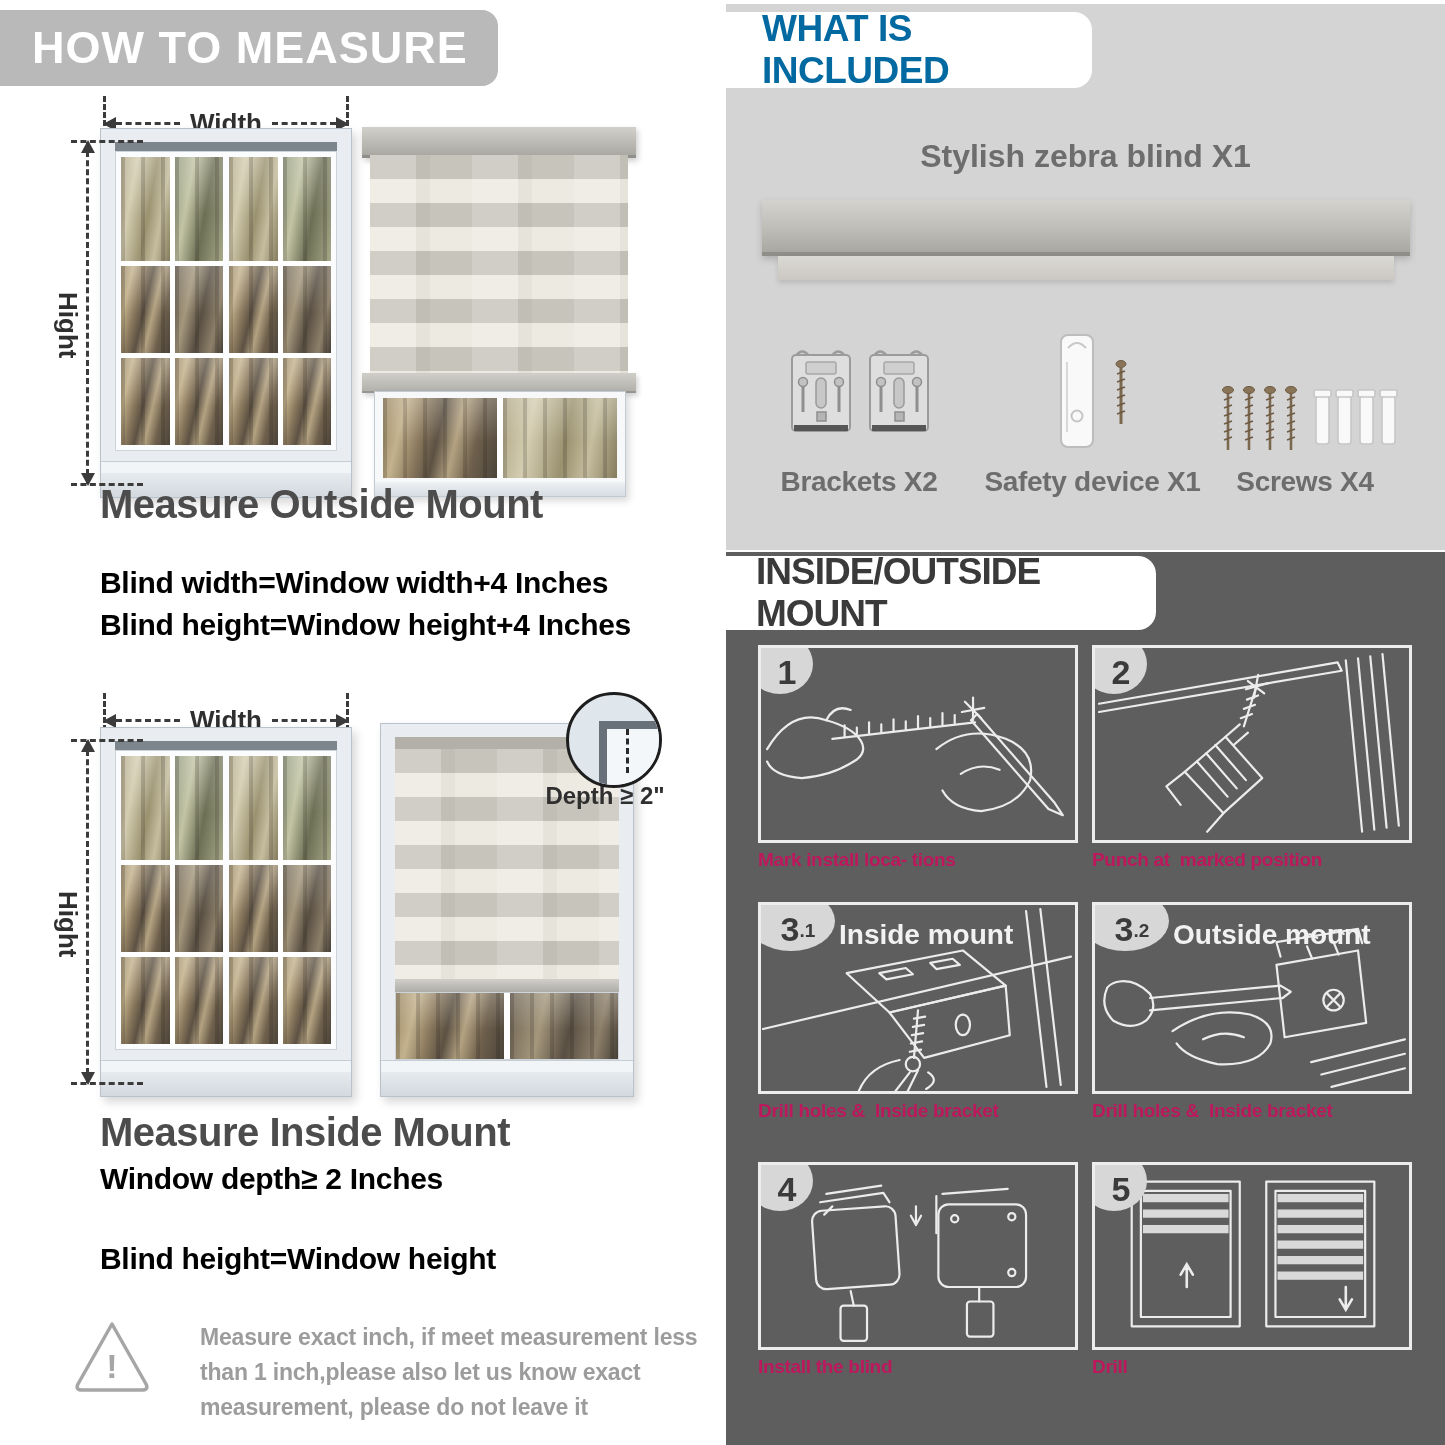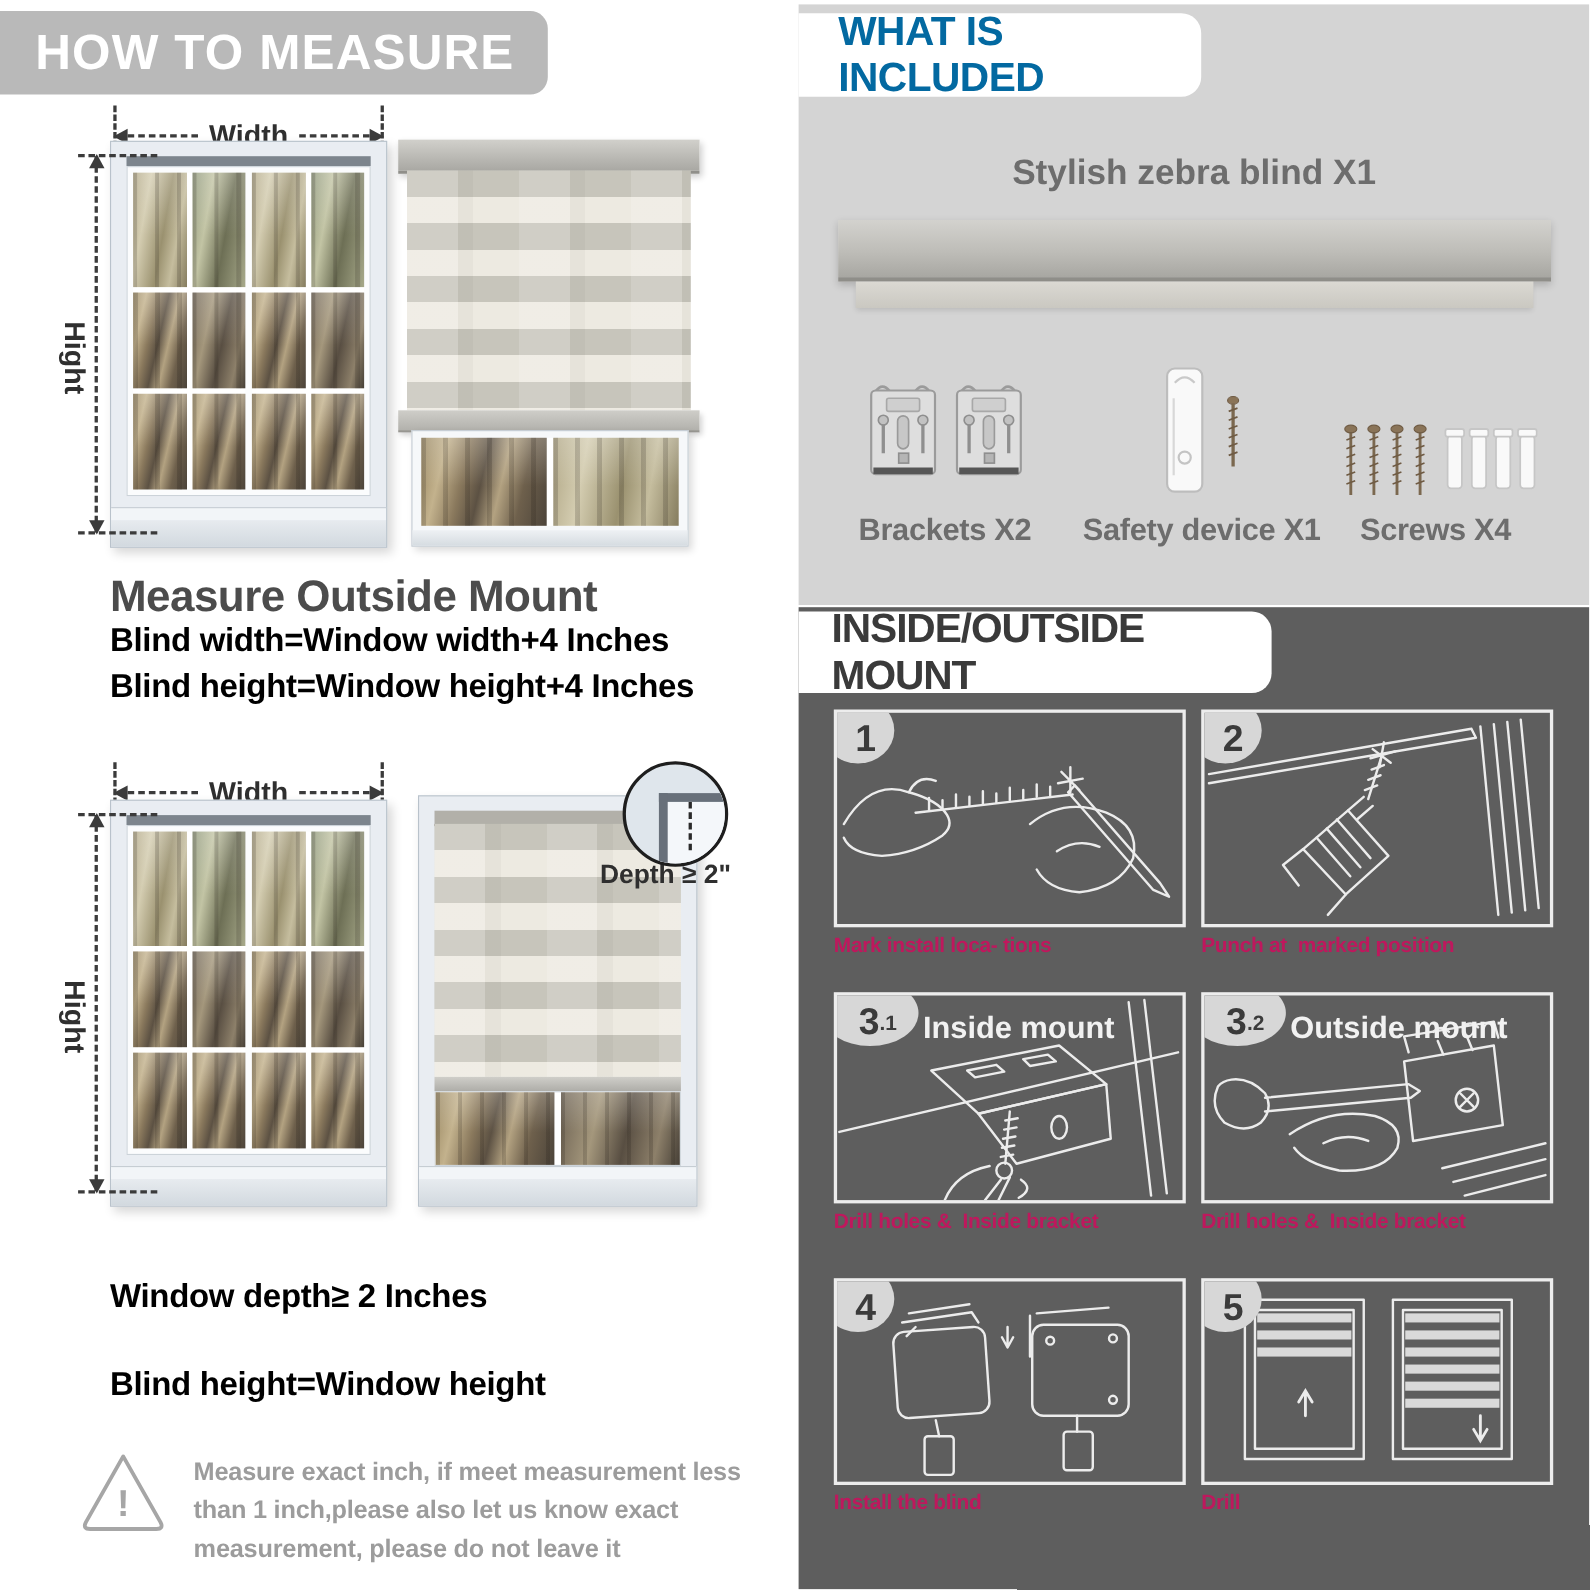--- a/index.html
+++ b/index.html
@@ -48,21 +48,21 @@
   .harrow{position:absolute;width:0;border-left:3px dashed #3b3b3b;}
   .tri-u{position:absolute;left:-8px;top:-2px;width:0;height:0;border-left:7px solid transparent;border-right:7px solid transparent;border-bottom:13px solid #3b3b3b;}
   .tri-d{position:absolute;left:-8px;bottom:-2px;width:0;height:0;border-left:7px solid transparent;border-right:7px solid transparent;border-top:13px solid #3b3b3b;}
   .htick{position:absolute;width:72px;border-top:3px dashed #3b3b3b;left:-18px;}
   .vlabel{position:absolute;writing-mode:vertical-rl;color:#2f2f2f;font-size:26px;}
 
   .mag{position:absolute;width:90px;height:90px;border:3px solid #1e1e1e;border-radius:50%;
     background:#dfe6ec;overflow:hidden;z-index:5;}
   .depth{position:absolute;color:#2f2f2f;font-size:24px;text-align:center;}
 
-  .warn-text{position:absolute;color:#9c9c9c;font-size:23px;line-height:35px;letter-spacing:-.2px;}
+  .warn-text{position:absolute;color:#9c9c9c;font-size:23px;line-height:35px;letter-spacing:-.2px;margin-left:24px;}
 
   
   .panel-light{left:726px;top:4px;width:719px;height:546px;background:#d4d4d4;}
   .hdr-incl{left:726px;top:12px;width:366px;height:76px;background:#ffffff;border-radius:0 18px 18px 0;
     display:flex;align-items:center;padding-left:36px;box-sizing:border-box;
     color:#0369a1;font-size:37px;letter-spacing:-.5px;z-index:2;}
   .incl-label{left:726px;top:138px;width:719px;text-align:center;color:#6d6d6d;font-size:32px;}
   .item-label{position:absolute;top:466px;text-align:center;color:#6d6d6d;font-size:28px;letter-spacing:-.3px;}
 
   
@@ -136,21 +136,21 @@
   <div class="abs stripes sheen" style="left:370px;top:155px;width:258px;height:218px;"></div>
   <div class="abs rail" style="left:362px;top:373px;width:274px;height:18px;"></div>
   <div class="abs" style="left:374px;top:391px;width:250px;height:104px;background:#f6f8fa;border:1px solid #c3cbd2;box-shadow:3px 4px 7px rgba(0,0,0,.15);">
     <div style="position:absolute;top:6px;left:8px;right:8px;bottom:18px;display:flex;gap:6px;background:#fff;">
       <div class="pane" style="flex:1;"></div>
       <div class="pane" style="flex:1;background:linear-gradient(100deg,#b0a685 0%,#d4cdb1 25%,#9a916f 55%,#c5bd9e 75%,#857c5e 100%);"></div>
     </div>
     <div style="position:absolute;left:0;right:0;bottom:0;height:14px;background:linear-gradient(#eef1f4,#d6dce1);"></div>
   </div>
 
-  <div class="abs h1" style="left:100px;top:520px;">Measure Outside Mount</div>
+  <div class="abs h1" style="left:100px;top:482px;">Measure Outside Mount</div>
   <div class="abs sub" style="left:100px;top:566px;">Blind width=Window width+4 Inches</div>
   <div class="abs sub" style="left:100px;top:608px;">Blind height=Window height+4 Inches</div>
 
   <div class="warrow" style="left:103px;top:705px;width:246px;">
     <div class="vtick" style="left:0;"></div>
     <div class="tri-l"></div>
     <div class="wdash"></div>
     <span class="wlabel">Width</span>
     <div class="wdash"></div>
     <div class="tri-r"></div>
@@ -200,20 +200,21 @@
     <div class="sill"></div>
     <div class="sill-base"></div>
   </div>
 
   <div class="mag" style="left:566px;top:692px;">
     <div style="position:absolute;right:-24px;top:26px;width:76px;height:84px;background:#f4f7fa;border-left:8px solid #68707a;border-top:8px solid #68707a;"></div>
     <div style="position:absolute;right:30px;top:34px;height:44px;border-left:3px dashed #2a2a2a;"></div>
   </div>
   <div class="depth" style="left:540px;top:782px;width:130px;">Depth ≥ 2"</div>
 
+  <div class="abs h1" style="left:100px;top:1110px;">Measure Inside Mount</div>
   <div class="abs sub" style="left:100px;top:1162px;">Window depth≥ 2 Inches</div>
   <div class="abs sub" style="left:100px;top:1242px;">Blind height=Window height</div>
 
   <svg class="abs" style="left:70px;top:1318px;" width="84" height="78" viewBox="0 0 84 78">
     <path d="M42 6 L76 66 Q79 72 72 72 L12 72 Q5 72 8 66 Z" fill="none" stroke="#a6a6a6" stroke-width="3.5" stroke-linejoin="round"></path>
     <text x="42" y="60" text-anchor="middle" font-size="34" font-family="Liberation Sans, sans-serif" font-weight="bold" fill="#a6a6a6">!</text>
   </svg>
   <div class="warn-text" style="left:176px;top:1320px;">
     <div>Measure exact inch, if meet measurement less</div>
     <div>than 1 inch,please also let us know exact</div>

